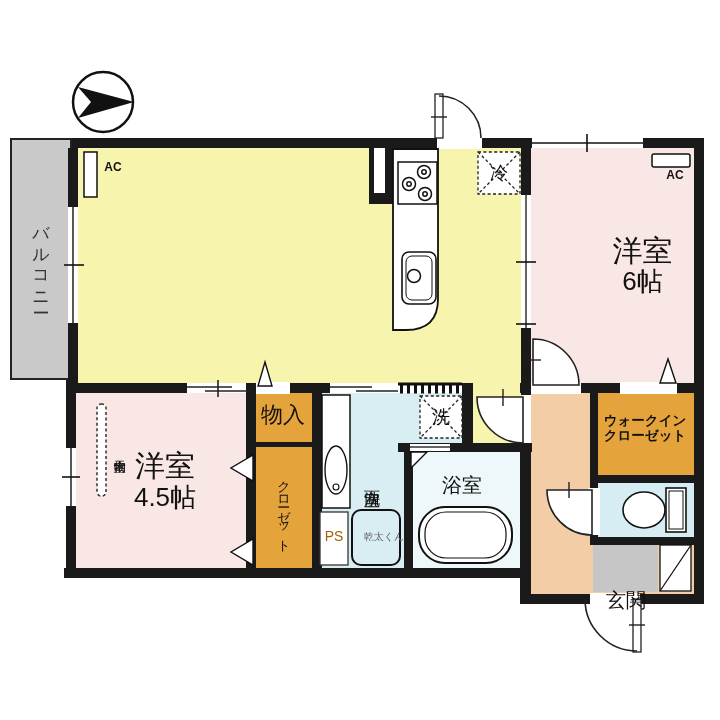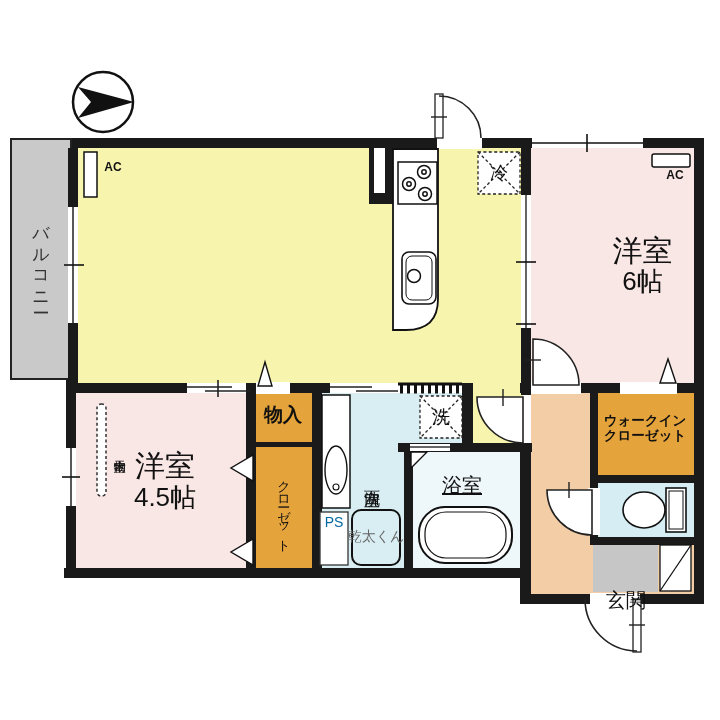--- a/index.html
+++ b/index.html
@@ -219,31 +219,31 @@
     <span class="sub">6帖</span>
   </div>
 
   <div class="lbl" style="left:85px;top:438px;width:160px;height:85px;flex-direction:column;">
     <span class="big">洋室</span>
     <span class="sub">4.5帖</span>
   </div>
 
   <div class="lbl v" style="left:108px;top:406px;width:22px;height:90px;font-size:12px;">室内物干</div>
 
-  <div class="lbl" style="left:254px;top:401px;width:58px;height:28px;font-size:19px;font-weight:700;">物入</div>
+  <div class="lbl" style="left:254px;top:401px;width:58px;height:28px;font-size:22px;font-weight:400;">物入</div>
 
   <div class="lbl v" style="left:271px;top:452px;width:24px;height:112px;font-size:13px;">クローゼット</div>
 
   <div class="lbl v" style="left:360px;top:441px;width:24px;height:74px;font-size:16px;">洗面室</div>
 
-  <div class="lbl" style="left:320px;top:513px;width:28px;height:20px;font-size:14px;color:#0369a1;">PS</div>
-
-  <div class="lbl" style="left:352px;top:529px;width:48px;height:16px;font-size:14px;color:#666;">乾太くん</div>
-
-  <div class="lbl" style="left:427px;top:472px;width:70px;height:26px;font-size:20px;text-decoration:underline;">浴室</div>
+  <div class="lbl" style="left:320px;top:527px;width:28px;height:20px;font-size:14px;color:#a16207;">PS</div>
+
+  <div class="lbl" style="left:352px;top:529px;width:48px;height:16px;font-size:10px;color:#666;padding-left:8px;">乾太くん</div>
+
+  <div class="lbl" style="left:427px;top:472px;width:70px;height:26px;font-size:20px;">浴室</div>
 
   <div class="lbl" style="left:598px;top:405px;width:94px;height:46px;flex-direction:column;font-size:13.5px;font-weight:600;">
     <span>ウォークイン</span>
     <span>クローゼット</span>
   </div>
 
   <div class="lbl" style="left:596px;top:586px;width:60px;height:28px;font-size:20px;">玄関</div>
 
   <div class="lbl" style="left:99px;top:160px;width:28px;height:16px;font-size:12px;font-weight:700;">AC</div>
 

